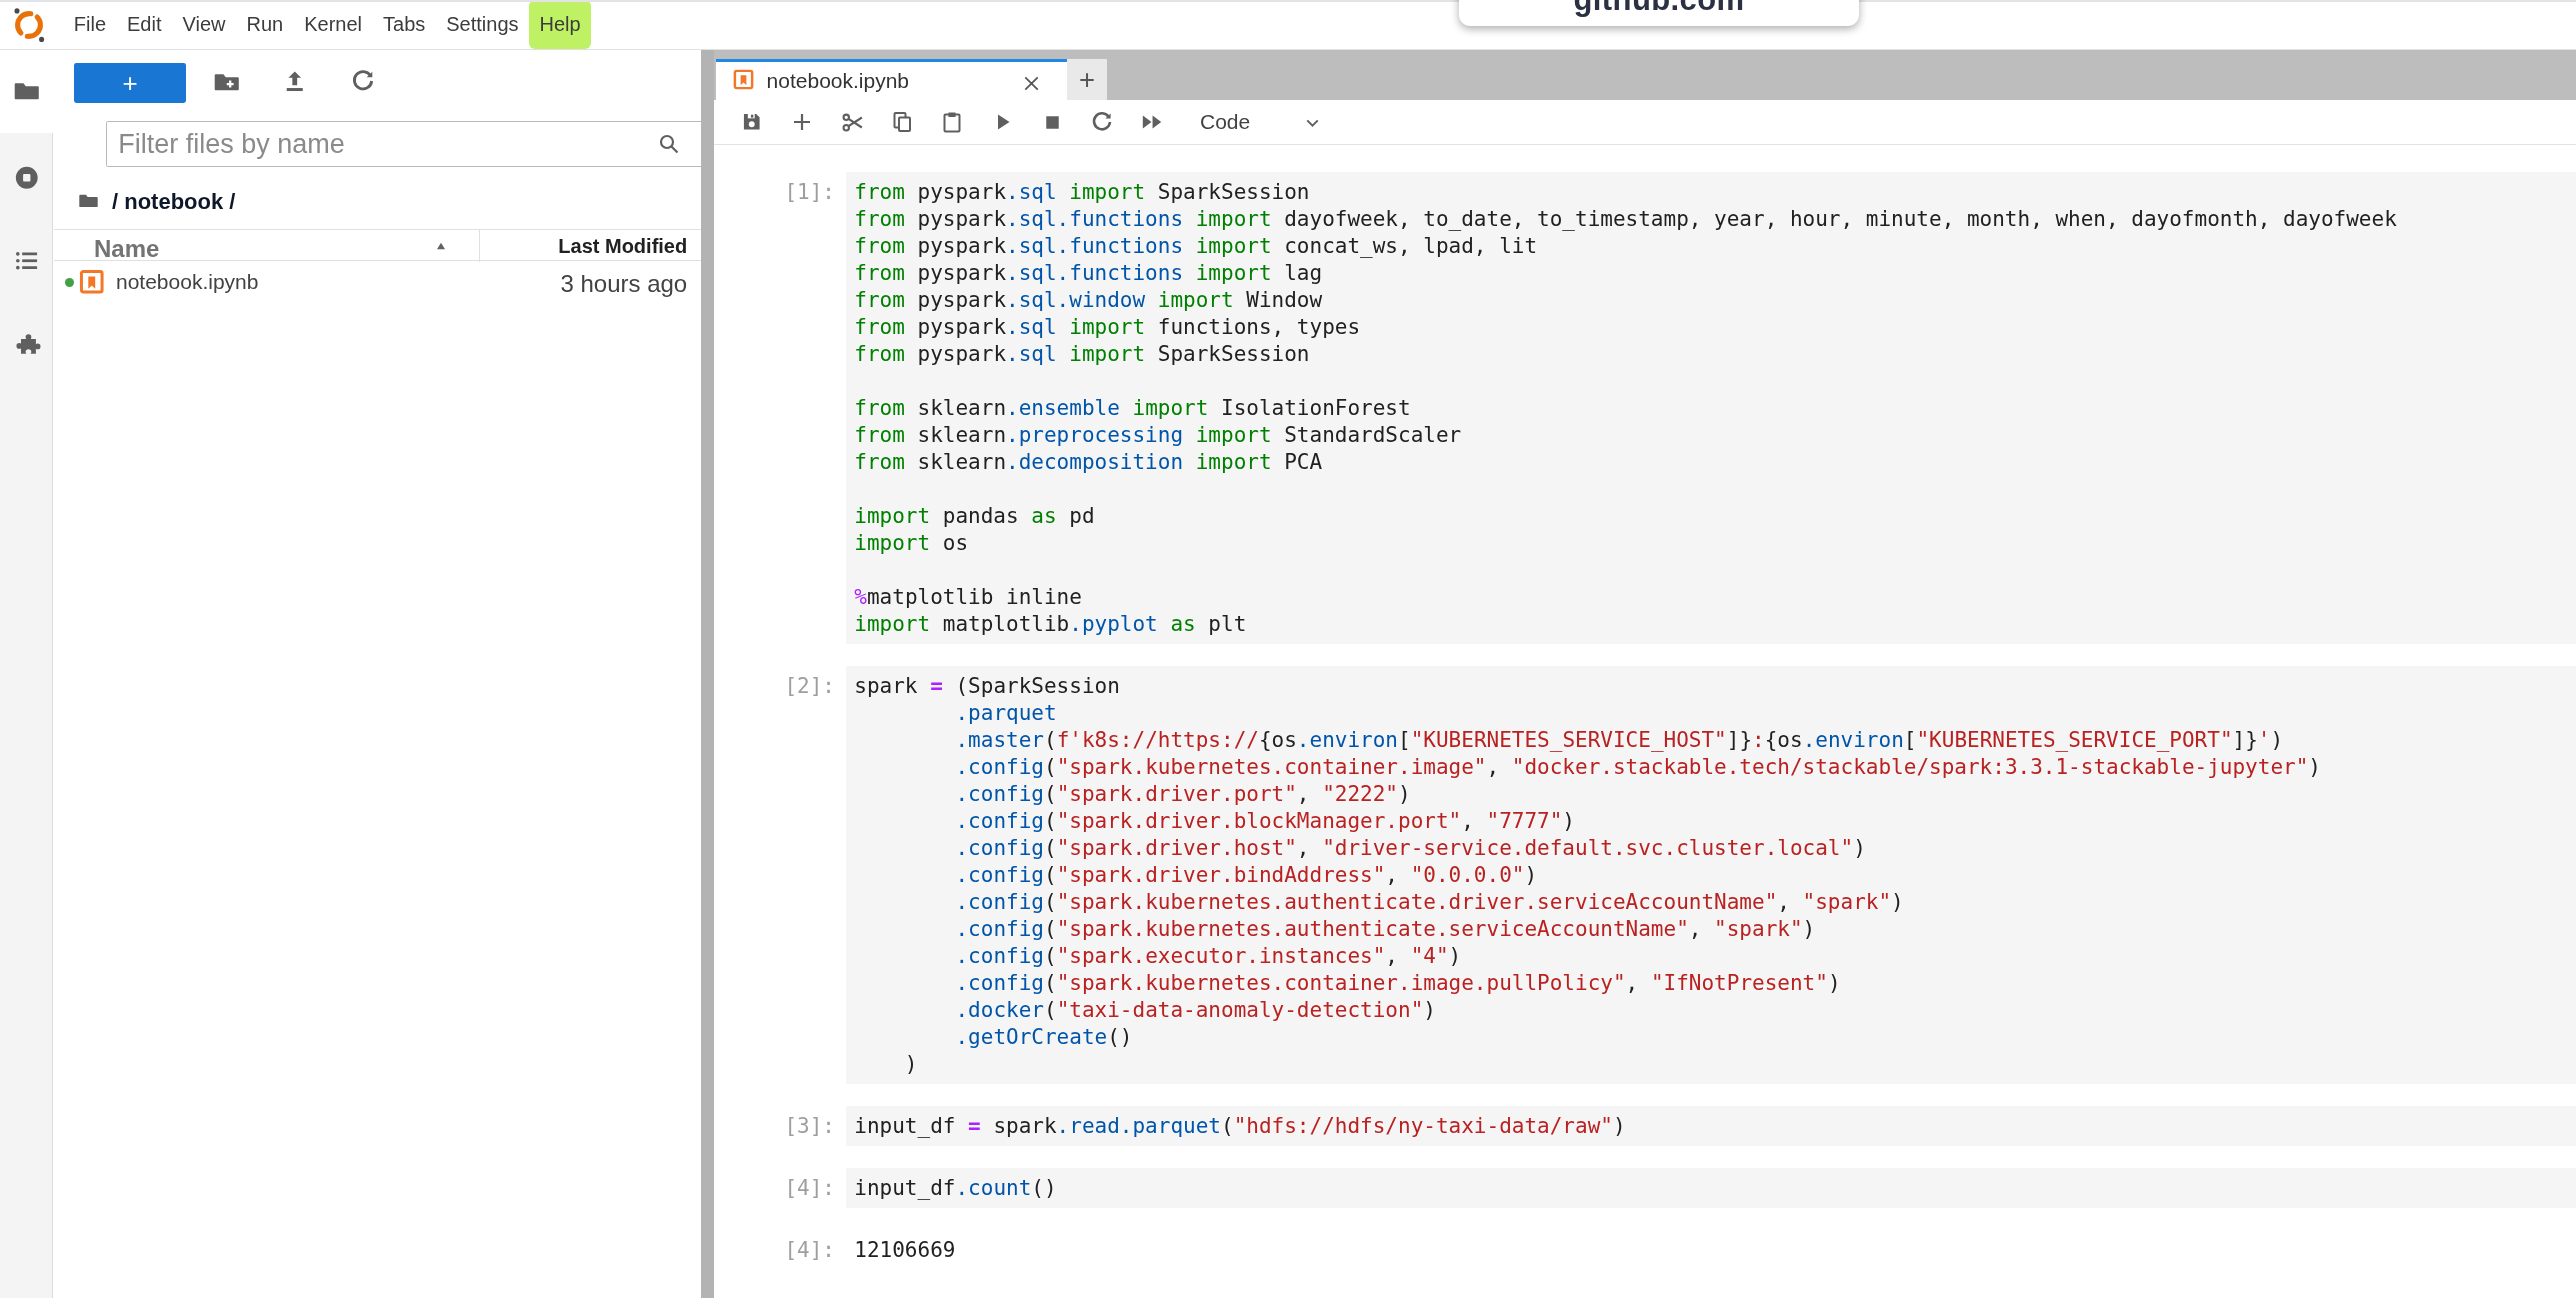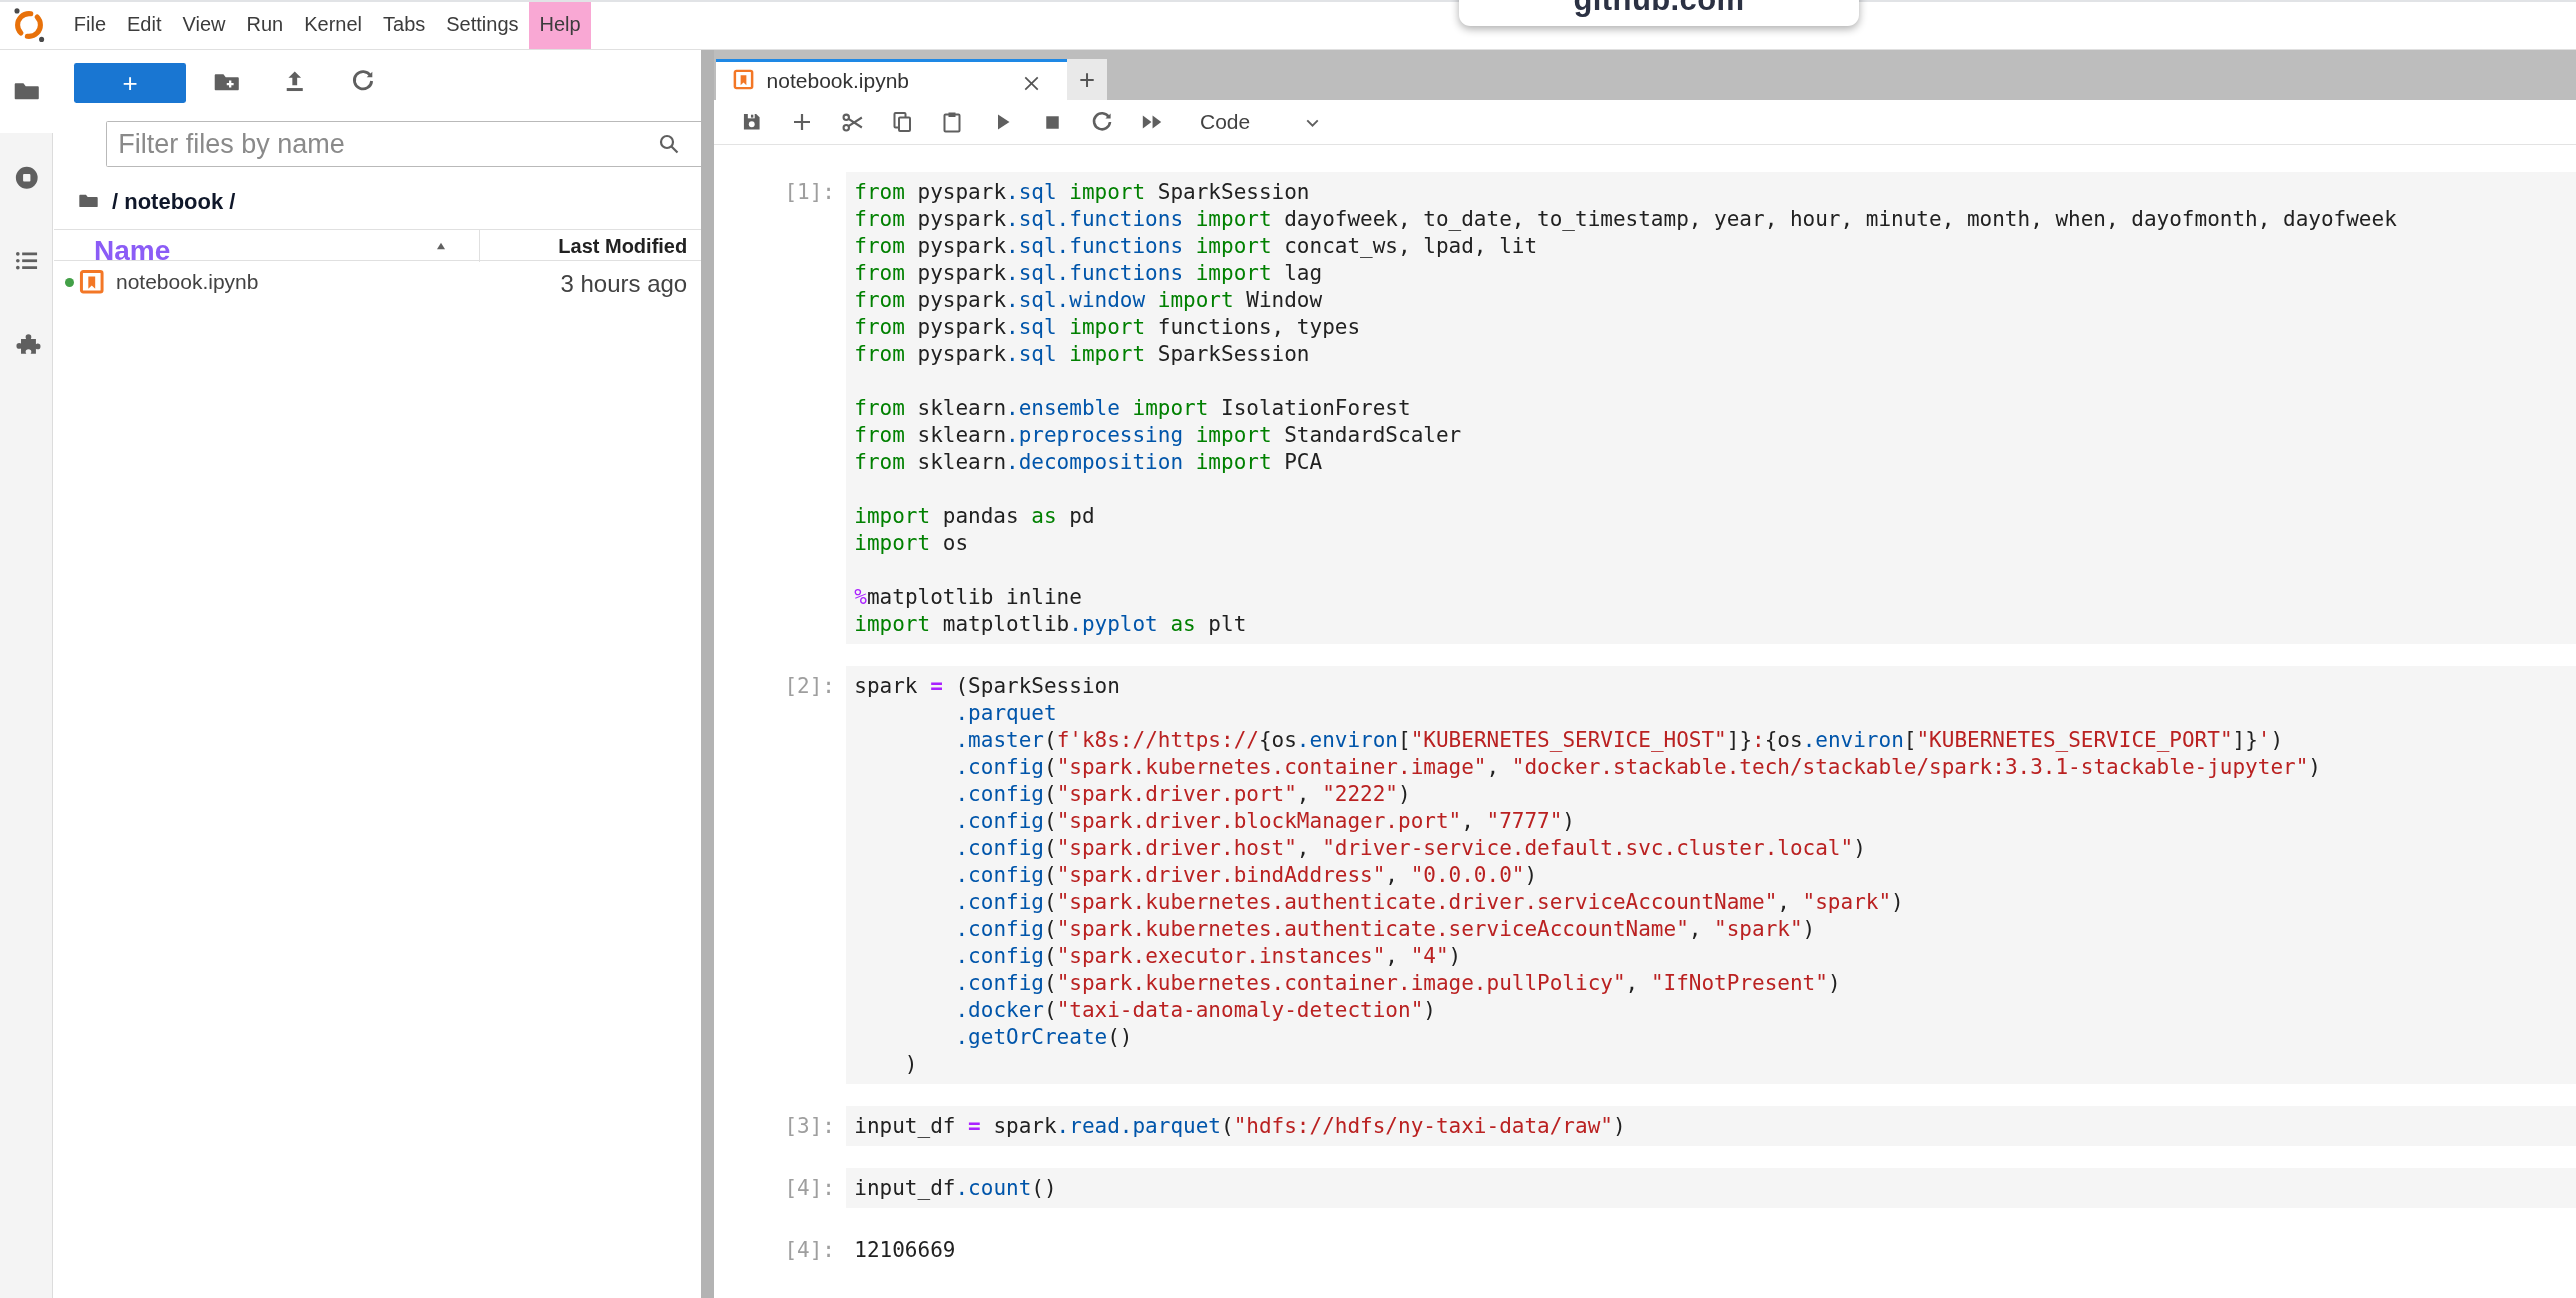--- a/index.html
+++ b/index.html
@@ -14,21 +14,21 @@
   #popup { position:absolute; left:1459px; top:-26px; width:400px; height:52px; background:#fff;
     border-radius:0 0 11.3px 11.3px; box-shadow:0 2.4px 8px rgba(0,0,0,.32); z-index:60;
     display:flex; align-items:center; justify-content:center; }
   #popup .popup-text { font-size:31px; font-weight:bold; color:#2b3143; letter-spacing:0.4px; }
 
   
   #menubar { position:absolute; left:0; top:0; width:100%; height:50px; background:#fff;
     border-bottom:0.8px solid #e0e0e0; display:flex; align-items:stretch; padding-left:11.3px; z-index:20; }
   #logo { width:36px; align-self:center; height:42px; margin-right:16px; display:flex; align-items:center; }
   .menuitem { padding:0 10.5px; display:flex; align-items:center; font-size:20px; color:#3c3c3c; cursor:default; }
-  .menuitem.active { background:#f9a8d4; }
+  .menuitem.active { background:#bef264;border-radius:6px; }
 
   
   #sidebar-strip { position:absolute; left:0; top:50px; width:53px; height:1249px; background:#f4f4f4;
     border-right:0.8px solid #dcdcdc; }
   #strip-active-bg { position:absolute; left:0; top:0; width:53px; height:83px; background:#fff; border-right:0.8px solid #fff; }
   .strip-icon { position:absolute; left:13px; width:27.5px; height:27.5px; }
 
   
   #filebrowser { position:absolute; left:54px; top:50px; width:647px; height:1249px; background:#fff; }
   #new-launcher { position:absolute; left:20px; top:13px; width:112px; height:40px; background:#1976d2;
@@ -36,21 +36,21 @@
   .fb-tbtn { position:absolute; top:18px; width:27.5px; height:27.5px; background:none; border:none; }
   #fb-filter { position:absolute; left:20px; top:71px; width:613px; height:46px; border:1.6px solid #b9b9b9;
     border-radius:1.6px; font-size:27px; padding:0 45px 0 11.3px; color:#333;
     font-family:"Liberation Sans",sans-serif; outline:none;margin-left:32px; }
   #fb-filter::placeholder { color:#8a8a8a; }
   #fb-search-icon { position:absolute; left:603px; top:82px; width:24px; height:24px; }
   #fb-crumb { position:absolute; left:24px; top:138px; height:27.5px; display:flex; align-items:center; }
   #fb-crumb .crumb-text { margin-left:13px; font-size:22px; color:#0f172a;font-weight:bold; }
   #fb-header { position:absolute; left:0; top:179px; width:647px; height:32px;
     border-top:0.8px solid #e0e0e0; border-bottom:0.8px solid #e0e0e0; }
-  #fb-header .col-name { position:absolute; left:40px; top:4.9px; font-size:28px; font-weight:bold; color:#8b5cf6; }
+  #fb-header .col-name { position:absolute; left:40px; top:4.9px; font-size:24px; font-weight:bold; color:#737373; }
   #fb-header .sort-icon { position:absolute; left:379px; top:8px; width:16px; height:16px; }
   #fb-header .col-div { position:absolute; left:425px; top:0; width:0.8px; height:32px; background:#e0e0e0; }
   #fb-header .col-modified { position:absolute; right:13.8px; top:4.9px; font-size:20px; font-weight:bold; color:#212121; }
   .fb-row { position:absolute; left:0; top:211px; width:647px; height:42px; }
   .fb-row .run-dot { position:absolute; left:10.5px; top:17px; width:9px; height:9px; border-radius:50%; background:#43a047; }
   .fb-row .file-icon { position:absolute; left:24px; top:7.3px; width:27.5px; height:27.5px; }
   .fb-row .file-name { position:absolute; left:62px; top:9px; font-size:21px; color:#424242; }
   .fb-row .file-modified { position:absolute; right:13.8px; top:9px; font-size:24px; color:#424242; }
 
   

